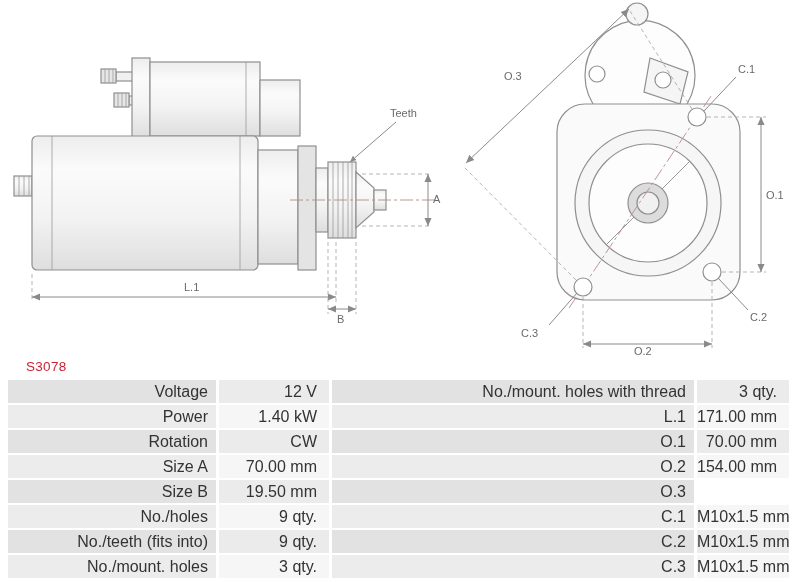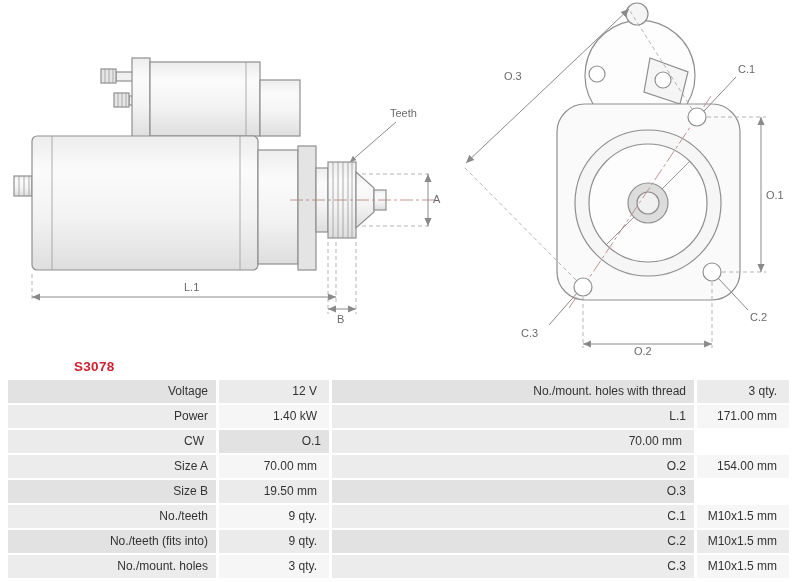--- a/index.html
+++ b/index.html
@@ -5,31 +5,31 @@
   html,body{margin:0;padding:0;}
   body{
     width:800px;height:582px;background:#ffffff;overflow:hidden;
     font-family:"Liberation Sans", sans-serif;
   }
   .page{width:800px;height:582px;position:relative;}
   .drawing-area{width:800px;height:356px;position:relative;}
   .drawing-area svg{display:block;}
   .part-number{
     height:22px;line-height:22px;padding-left:26px;margin-bottom:2px;
-    color:#cf2030;font-size:13.5px;font-weight:700;letter-spacing:.3px;margin-left:48px;
+    color:#cf2030;font-size:13.5px;font-weight:400;letter-spacing:.3px;
   }
   .spec-table{padding:0 8px;}
   .t-row{
     display:grid;
     grid-template-columns:208px 110px 362px 92px;
     column-gap:3px;
     margin-bottom:2px;
   }
   .cell{
-    height:23px;line-height:23px;font-size:12px;color:#333;
+    height:23px;line-height:23px;font-size:16px;color:#333;
     text-align:right;white-space:nowrap;overflow:hidden;
   }
   .cell.label{padding-right:8px;}
   .cell.value{padding-right:12px;}
   .t-row:nth-child(odd) .label{background:#e2e2e2;}
   .t-row:nth-child(odd) .value{background:#ebebeb;}
   .t-row:nth-child(even) .label{background:#ececec;}
   .t-row:nth-child(even) .value{background:#f6f6f6;}
   .dim-text{fill:#6a6a6a;font-size:11px;font-family:"Liberation Sans",sans-serif;}
   .outline{stroke:#8f8f8f;stroke-width:1.2;}
@@ -204,37 +204,38 @@
       <div class="cell label">No./mount. holes with thread</div>
       <div class="cell value">3 qty.</div>
     </div>
     <div class="t-row">
       <div class="cell label">Power</div>
       <div class="cell value">1.40 kW</div>
       <div class="cell label">L.1</div>
       <div class="cell value">171.00 mm</div>
     </div>
     <div class="t-row">
+      <div class="cell label">Rotation</div>
       <div class="cell value">CW</div>
       <div class="cell label">O.1</div>
       <div class="cell value">70.00 mm</div>
     </div>
     <div class="t-row">
       <div class="cell label">Size A</div>
       <div class="cell value">70.00 mm</div>
       <div class="cell label">O.2</div>
       <div class="cell value">154.00 mm</div>
     </div>
     <div class="t-row">
       <div class="cell label">Size B</div>
       <div class="cell value">19.50 mm</div>
       <div class="cell label">O.3</div>
     </div>
     <div class="t-row">
-      <div class="cell label">No./teeth</div>
+      <div class="cell label">No./holes</div>
       <div class="cell value">9 qty.</div>
       <div class="cell label">C.1</div>
       <div class="cell value">M10x1.5 mm</div>
     </div>
     <div class="t-row">
       <div class="cell label">No./teeth (fits into)</div>
       <div class="cell value">9 qty.</div>
       <div class="cell label">C.2</div>
       <div class="cell value">M10x1.5 mm</div>
     </div>

